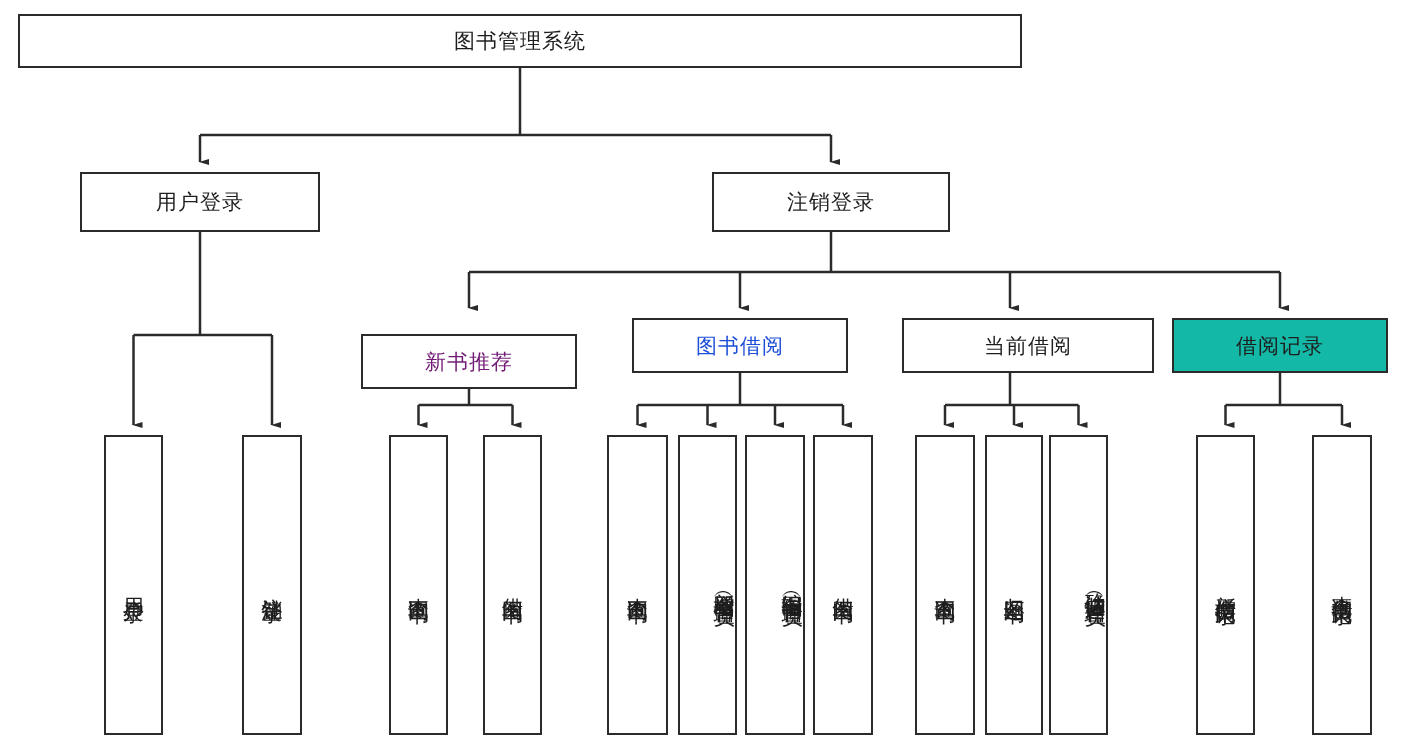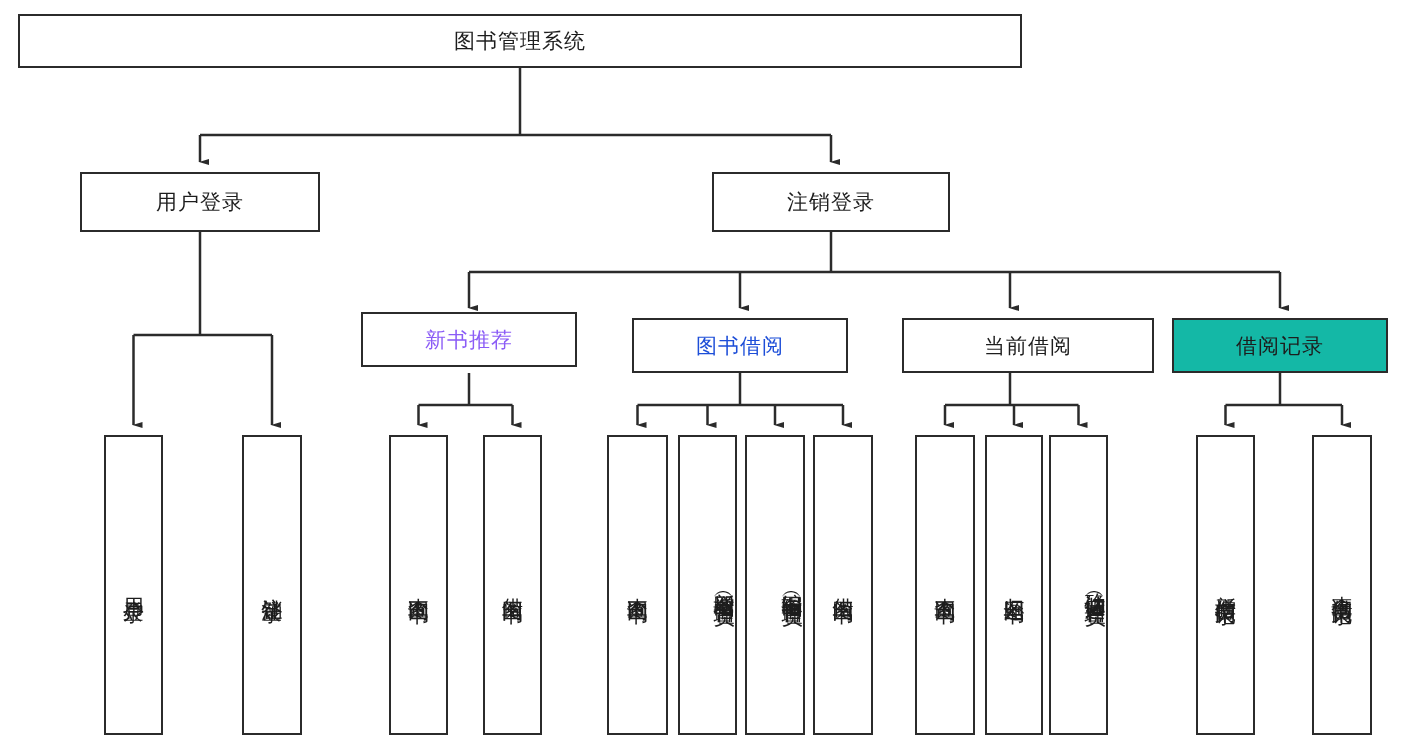--- a/index.html
+++ b/index.html
@@ -115,21 +115,21 @@
   <div id="node-layer">
       <div class="node horizontal" style="left: 18px; top: 14px; width: 1004px; height: 54px; border-color: rgb(43, 43, 43); background: rgb(255, 255, 255); color: rgb(29, 29, 29);">
         <span class="node-label">图书管理系统</span>
       </div>
       <div class="node horizontal" style="left: 80px; top: 172px; width: 240px; height: 60px; border-color: rgb(43, 43, 43); background: rgb(255, 255, 255); color: rgb(29, 29, 29);">
         <span class="node-label">用户登录</span>
       </div>
       <div class="node horizontal" style="left: 712px; top: 172px; width: 238px; height: 60px; border-color: rgb(43, 43, 43); background: rgb(255, 255, 255); color: rgb(29, 29, 29);">
         <span class="node-label">注销登录</span>
       </div>
-      <div class="node horizontal" style="left: 361px; top: 312px; width: 216px; height: 55px; border-color: rgb(43, 43, 43); background: rgb(255, 255, 255); color: #8b5cf6;">
+      <div class="node horizontal" style="left: 361px; top: 334px; width: 216px; height: 55px; border-color: rgb(43, 43, 43); background: rgb(255, 255, 255); color: #701a75;">
         <span class="node-label">新书推荐</span>
       </div>
       <div class="node horizontal" style="left: 632px; top: 318px; width: 216px; height: 55px; border-color: rgb(43, 43, 43); background: rgb(255, 255, 255); color: #1d4ed8;">
         <span class="node-label">图书借阅</span>
       </div>
       <div class="node horizontal" style="left: 902px; top: 318px; width: 252px; height: 55px; border-color: rgb(43, 43, 43); background: rgb(255, 255, 255); color: rgb(29, 29, 29);">
         <span class="node-label">当前借阅</span>
       </div>
       <div class="node horizontal" style="left: 1172px; top: 318px; width: 216px; height: 55px; border-color: rgb(43, 43, 43); background: #14b8a6; color: rgb(29, 29, 29);">
         <span class="node-label">借阅记录</span>

